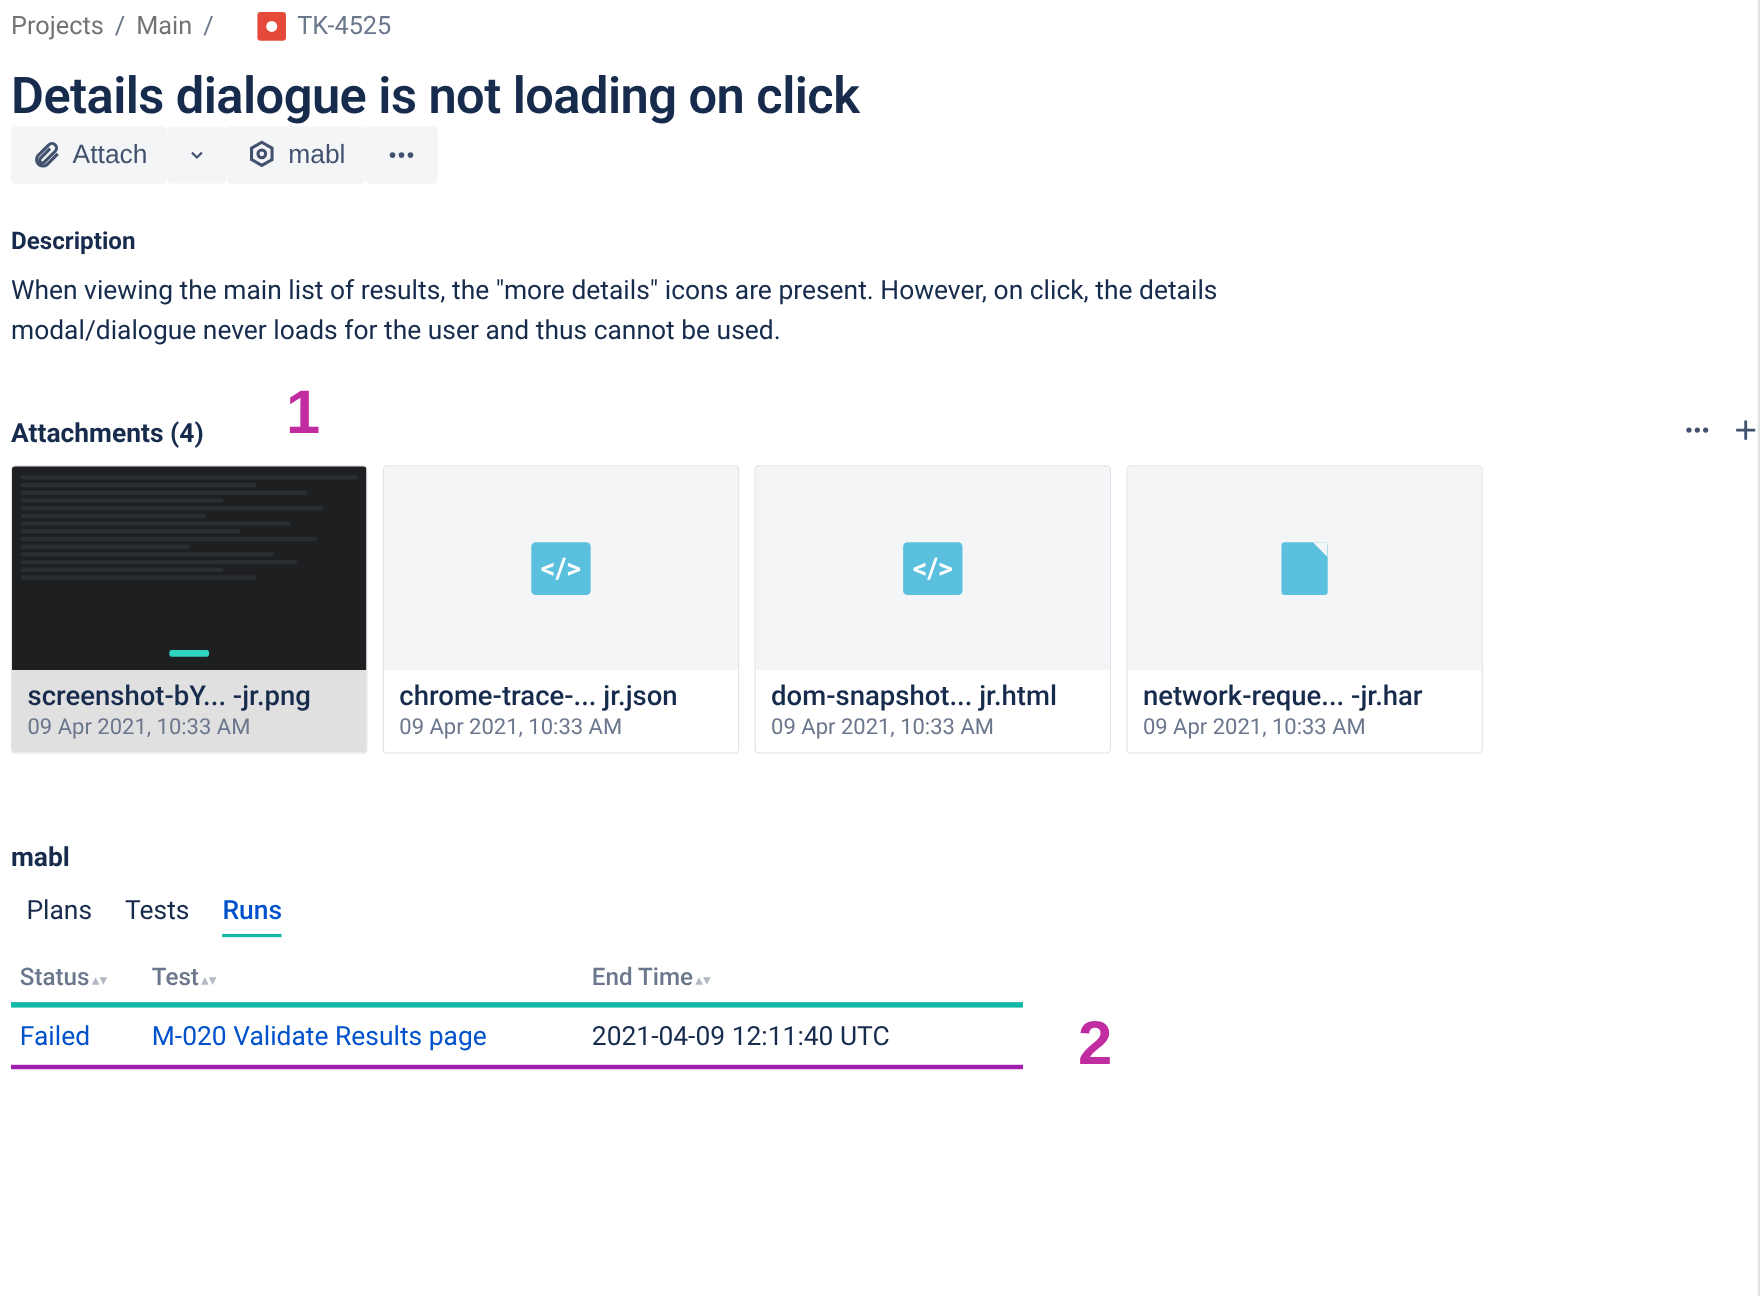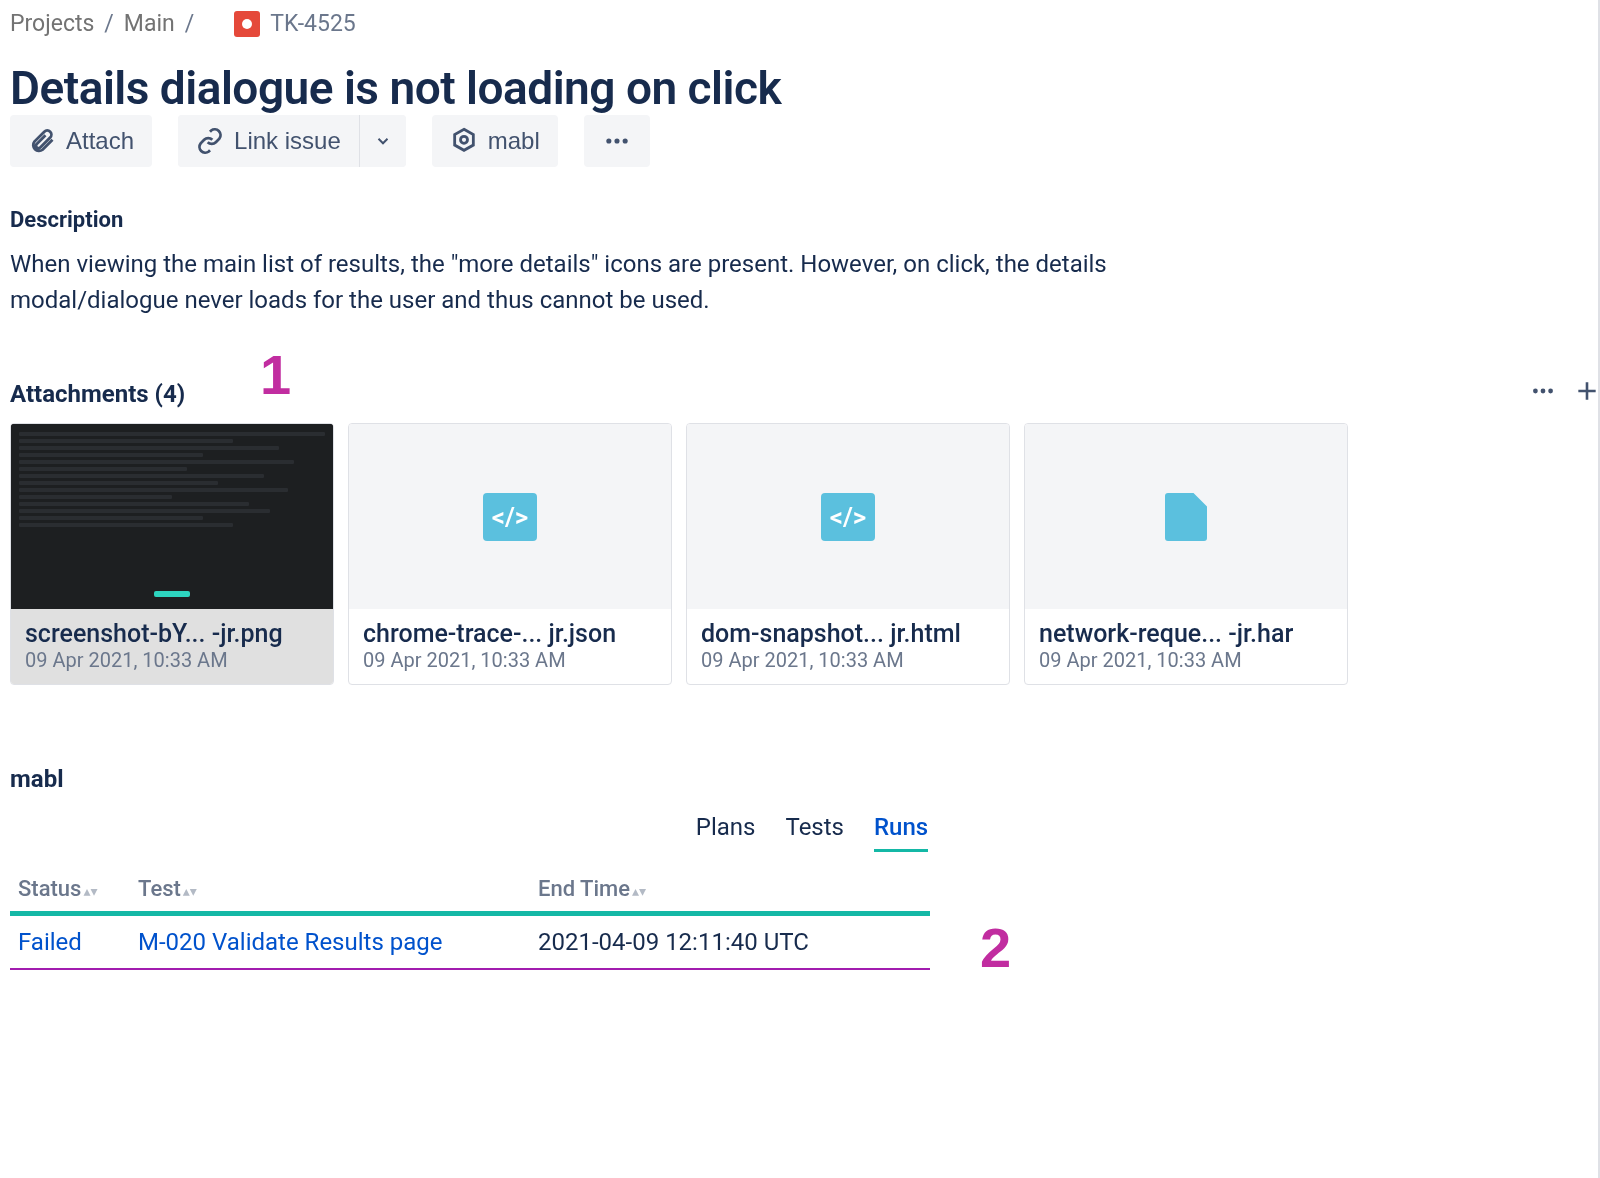--- a/index.html
+++ b/index.html
@@ -40,21 +40,21 @@
 }
 .issue-key-wrap { display: inline-flex; align-items: center; gap: 6px; padding-left: 30px; }
 h1.title {
   font-size: 46px;
   font-weight: 600;
   color: #172B4D;
   letter-spacing: -0.5px;
 }
 .actions {
   display: flex;
-  gap: 26px;
+  gap: 0;
   margin-bottom: 40px;
 }
 .btn {
   display: inline-flex;
   align-items: center;
   gap: 10px;
   background: #F4F5F7;
   color: #42526E;
   font-size: 24px;
   font-weight: 500;
@@ -166,41 +166,40 @@
 }
 .att-name { font-size: 25px; color: #172B4D; font-weight: 500; white-space: nowrap; overflow:hidden; }
 .att-date { font-size: 20px; color: #6B778C; }
 .mabl-section .section-heading { font-size: 24px; margin-bottom: 20px; }
 .tabs {
   display: flex;
   gap: 30px;
   margin-bottom: 14px;
   font-size: 24px;
   padding-left: 14px;
-  justify-content: center;
 }
 .tab { color: #172B4D; cursor: pointer; padding-bottom: 8px; }
 .tab.active { color: #0052CC; border-bottom: 3px solid #14b8a6; font-weight: 500; }
 table.runs {
   width: 920px;
   border-collapse: collapse;
   font-size: 24px;
 }
 table.runs th {
   text-align: left;
   font-weight: 500;
   color: #6B778C;
   padding: 10px 8px;
   border-bottom: 5px solid #14b8a6;
   font-size: 22px;
 }
 table.runs th .sort { color: #B3BAC5; font-size: 14px; margin-left: 2px; }
 table.runs td {
   padding: 12px 8px;
-  border-bottom: 2px solid #a21caf;
+  border-bottom: 4px solid #a21caf;
   color: #172B4D;
 }
 table.runs td a { color: #0052CC; text-decoration: none; }
 .status-failed { color: #0052CC; }
 .right-border {
   position: absolute;
   top: 0; right: 0;
   width: 2px;
   height: 100%;
   background: #DFE1E6;
@@ -232,27 +231,20 @@
 <h1 class="title">Details dialogue is not loading on click</h1>
 
 <div class="actions">
   <button class="btn">
     <svg viewBox="0 0 24 24" fill="none" stroke="#42526E" stroke-width="2.4">
         <path d="M21 11l-8.5 8.5a5 5 0 01-7-7L14 4a3.5 3.5 0 015 5l-8.5 8.5a2 2 0 01-3-3L15 7"></path>
       </svg>
     <span>Attach</span>
   </button>
   <div class="btn-split">
-    <button class="btn">
-      <svg viewBox="0 0 24 24" fill="none" stroke="#42526E" stroke-width="2.4">
-          <path d="M10 13a5 5 0 007 0l3-3a5 5 0 00-7-7l-1 1"></path>
-          <path d="M14 11a5 5 0 00-7 0l-3 3a5 5 0 007 7l1-1"></path>
-        </svg>
-      <span>Link issue</span>
-    </button>
     <button class="btn">
       <svg viewBox="0 0 24 24" fill="none" stroke="#42526E" stroke-width="2.6" style="width:18px;height:18px">
           <path d="M6 9l6 6 6-6"></path>
         </svg>
     </button>
   </div>
   <button class="btn">
     <svg viewBox="0 0 24 24" fill="none" stroke="#42526E" stroke-width="2.4">
         <path d="M12 2l8 4.5v9L12 20l-8-4.5v-9z"></path>
         <circle cx="12" cy="11" r="3"></circle>

